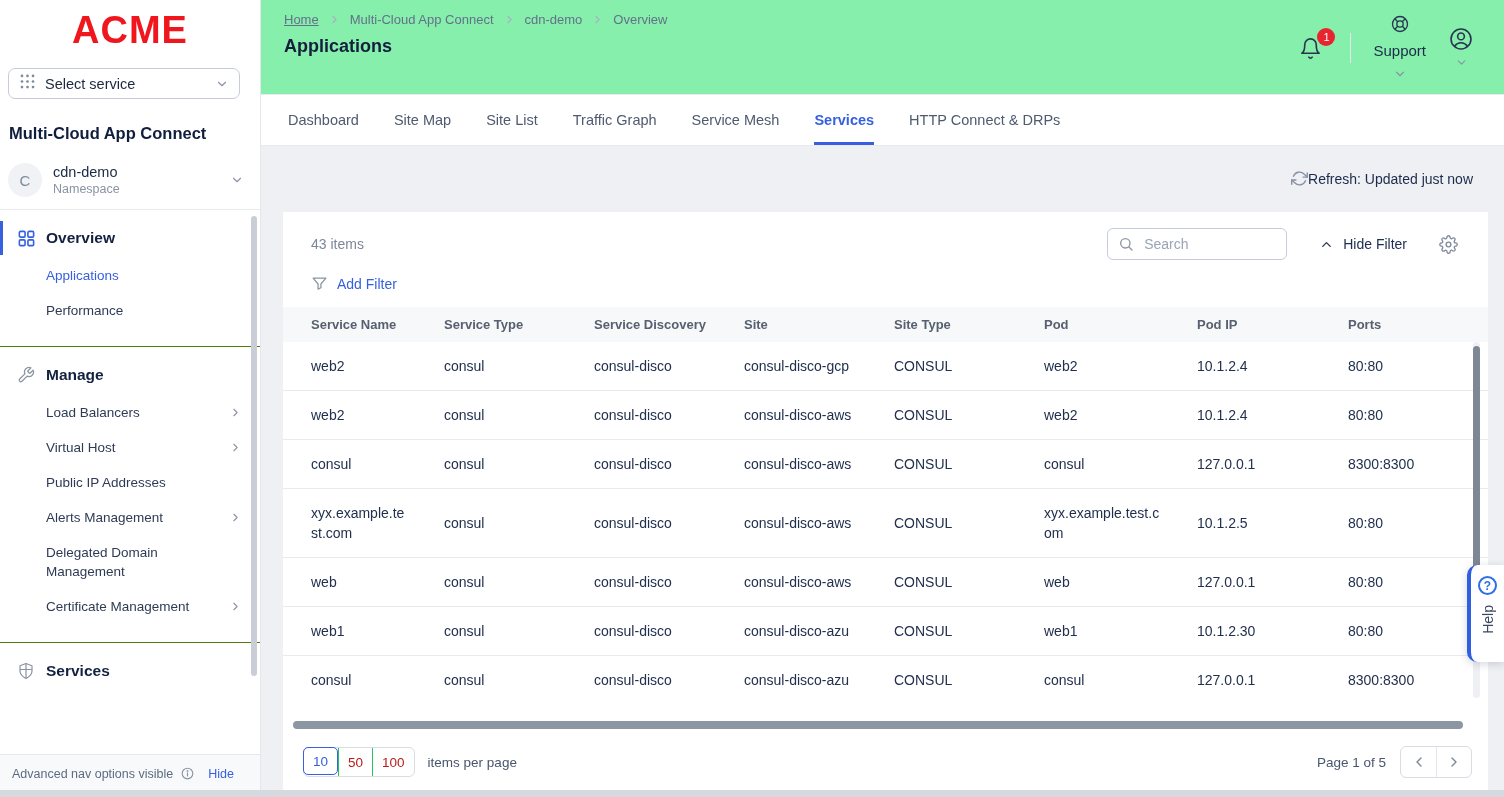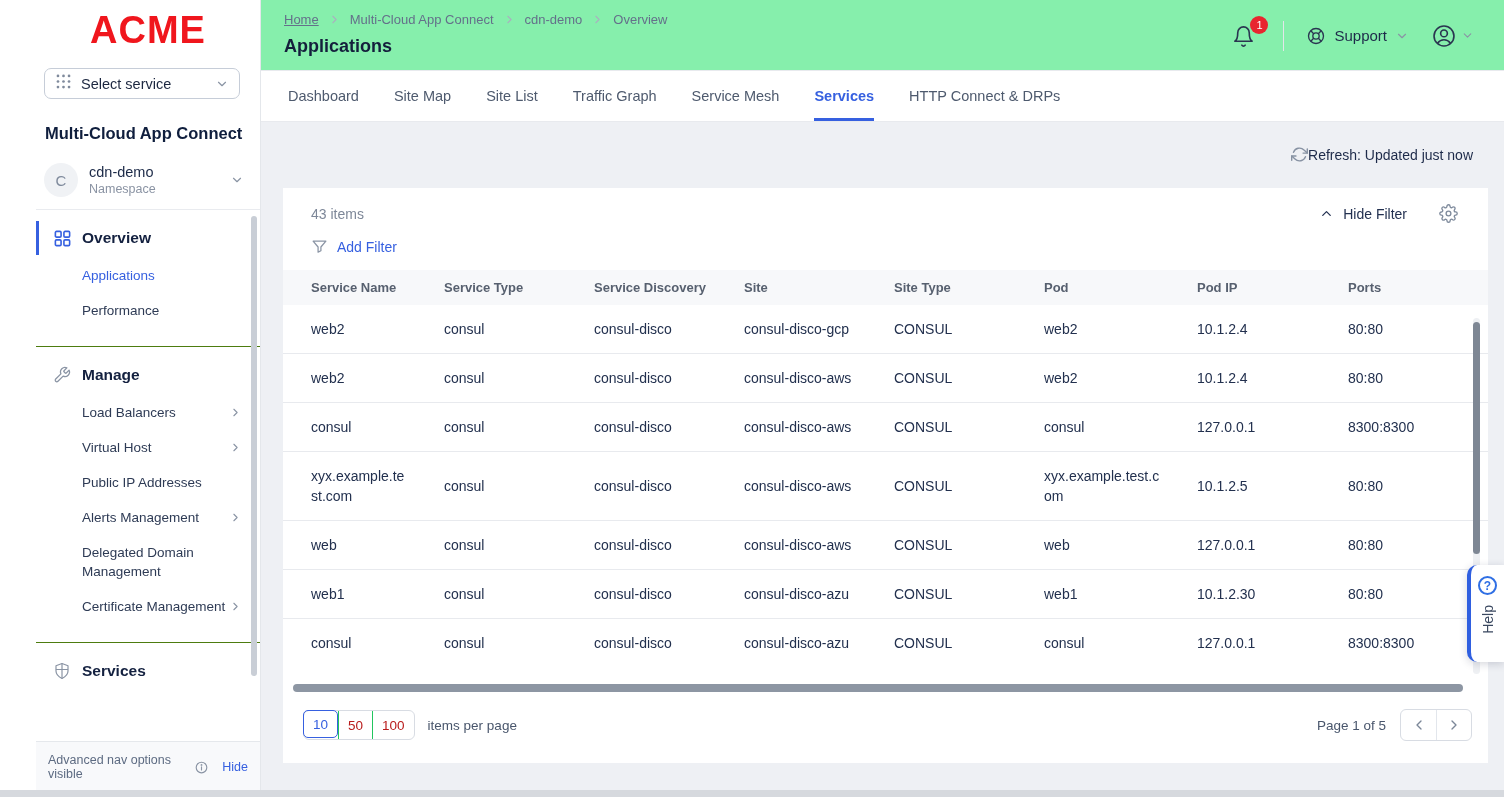--- a/index.html
+++ b/index.html
@@ -9,21 +9,21 @@
   }
   *{box-sizing:border-box;}
   html,body{margin:0;padding:0;}
   body{
     width:1504px;height:797px;overflow:hidden;position:relative;
     font-family:"Liberation Sans", sans-serif;background:#eef0f4;color:var(--navy);
   }
   .app{display:flex;width:1504px;height:797px;position:relative;}
 
   
-  .sidebar{width:261px;min-width:261px;background:#fff;border-right:1px solid #e4e7eb;display:flex;flex-direction:column;position:relative;padding-left:36px;}
+  .sidebar{width:261px;min-width:261px;background:#fff;border-right:1px solid #e4e7eb;display:flex;flex-direction:column;position:relative;}
   .logo{margin:8px auto 0;font-size:38px;line-height:44px;font-weight:bold;letter-spacing:1px;color:var(--logo-red);}
   .select-service{margin:16px 20px 0 8px;height:31px;border:1px solid var(--input-border);border-radius:7px;display:flex;align-items:center;gap:9px;padding:0 10px;cursor:pointer;background:#fff;}
   .select-service .label{font-size:14.5px;color:#1c2740;flex:1;}
   .product-title{margin:24px 0 0 9px;font-size:16.5px;line-height:20px;font-weight:bold;color:#0f1e3d;}
   .ns-row{margin-top:14px;padding:6px 16px 12px 8px;display:flex;align-items:center;cursor:pointer;}
   .avatar{width:34px;height:34px;border-radius:50%;background:#f0f2f5;color:#7f8a9c;font-size:15px;display:flex;align-items:center;justify-content:center;}
   .ns-text{margin-left:11px;flex:1;}
   .ns-name{font-size:14.5px;color:#1b2947;line-height:18px;}
   .ns-sub{font-size:12.5px;color:#8a93a3;line-height:16px;}
   nav{flex:1;border-top:1px solid #e9ebef;padding-top:10px;position:relative;overflow:hidden;}
@@ -45,21 +45,21 @@
   .main{flex:1;display:flex;flex-direction:column;min-width:0;}
   .top-header{background:#86efac;padding:12px 16px 13px 23px;border-bottom:1px solid var(--border);display:flex;justify-content:space-between;}
   .breadcrumb{display:flex;align-items:center;gap:9px;font-size:13px;color:#64708a;}
   .crumb.home{text-decoration:underline;cursor:pointer;}
   .crumb-sep{color:#a9b1bf;display:flex;align-items:center;}
   .page-title{font-size:18px;font-weight:600;color:#141f3c;margin-top:9px;}
   .header-right{display:flex;align-items:center;gap:22px;padding-right:14px;margin-top:2px;}
   .bell-wrap{position:relative;color:#2a3550;cursor:pointer;padding:2px 6px 0 0;}
   .badge{position:absolute;top:-7px;right:-7px;min-width:18px;height:18px;border-radius:9px;background:var(--badge-red);color:#fff;font-size:11px;display:flex;align-items:center;justify-content:center;padding:0 5px;}
   .v-divider{width:1px;height:30px;background:#e3e6ea;}
-  .support,.account{display:flex;align-items:center;gap:8px;font-size:15px;color:#1d2a49;cursor:pointer;}
+  .support,.account{display:flex;align-items:center;gap:8px;font-size:15px;color:#1d2a49;cursor:pointer;flex-direction:column;}
   .account{gap:4px;color:#2a3550;}
 
   .tabbar{background:#fff;display:flex;gap:35px;padding:0 27px;border-bottom:1px solid var(--border);}
   .tab{padding:17px 0 14px;font-size:14.5px;color:#4e5a6e;border-bottom:3px solid transparent;cursor:pointer;white-space:nowrap;}
   .tab.active{color:var(--accent);font-weight:bold;border-bottom-color:var(--accent);}
 
   .refresh-row{display:flex;justify-content:flex-end;align-items:center;padding:24px 31px 0;font-size:14px;color:#1d2a49;}
   .refresh-row .ricon{color:#8792a3;display:flex;cursor:pointer;}
 
   .card{background:#fff;border-radius:0;margin:25px 16px 12px 22px;position:relative;}
@@ -338,20 +338,29 @@
             <path d="M3.51 9a9 9 0 0 1 14.85-3.36L23 10M1 14l4.64 4.36A9 9 0 0 0 20.49 15"></path>
           </svg>
       </span>
       <span>Refresh: Updated just now</span>
     </div>
 
     <div class="card">
       <div class="card-toolbar">
         <span class="items-count">43 items</span>
         <div class="toolbar-right">
+          <div class="search-box">
+            <span class="micon">
+              <svg viewBox="0 0 24 24" width="16" height="16" fill="none" stroke="currentColor" stroke-width="2" stroke-linecap="round">
+                  <circle cx="11" cy="11" r="7"></circle>
+                  <line x1="16.5" y1="16.5" x2="21" y2="21"></line>
+                </svg>
+            </span>
+            <input type="text" placeholder="Search" style="">
+          </div>
           <div class="hide-filter">
             <span style="display:flex;">
               <svg viewBox="0 0 24 24" width="15" height="15" fill="none" stroke="currentColor" stroke-width="2" stroke-linecap="round" stroke-linejoin="round">
                   <polyline points="6 15 12 9 18 15"></polyline>
                 </svg>
             </span>
             <span>Hide Filter</span>
           </div>
           <span class="gear">
             <svg viewBox="0 0 24 24" width="19" height="19" fill="none" stroke="currentColor" stroke-width="1.7" stroke-linecap="round" stroke-linejoin="round">

